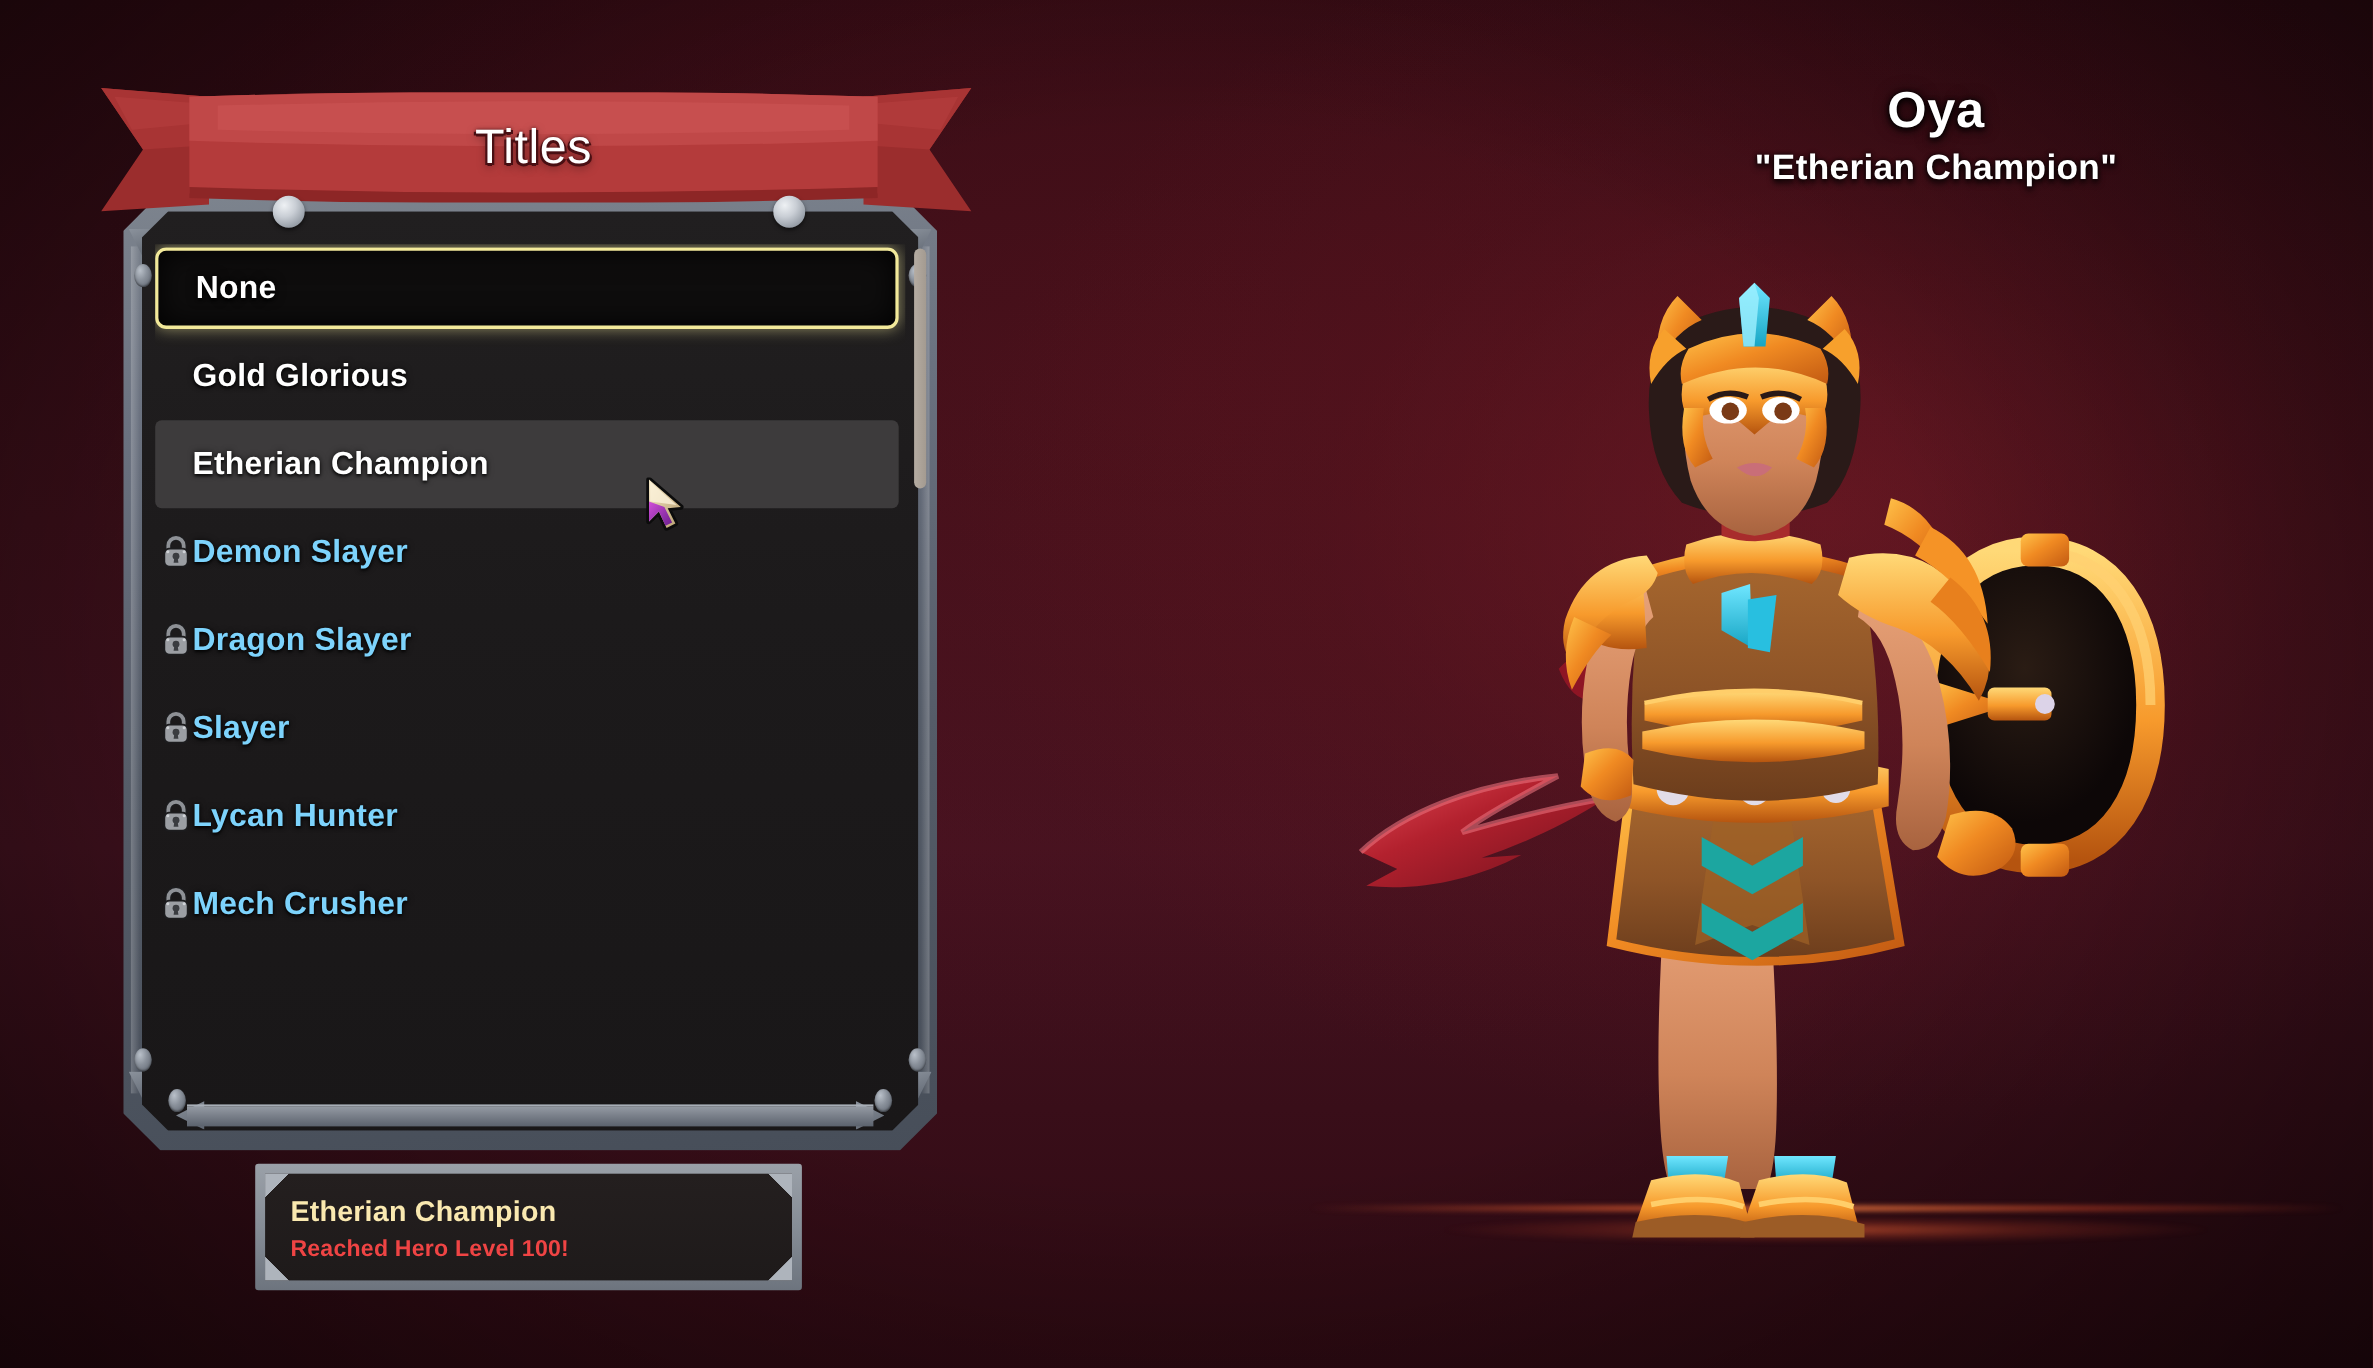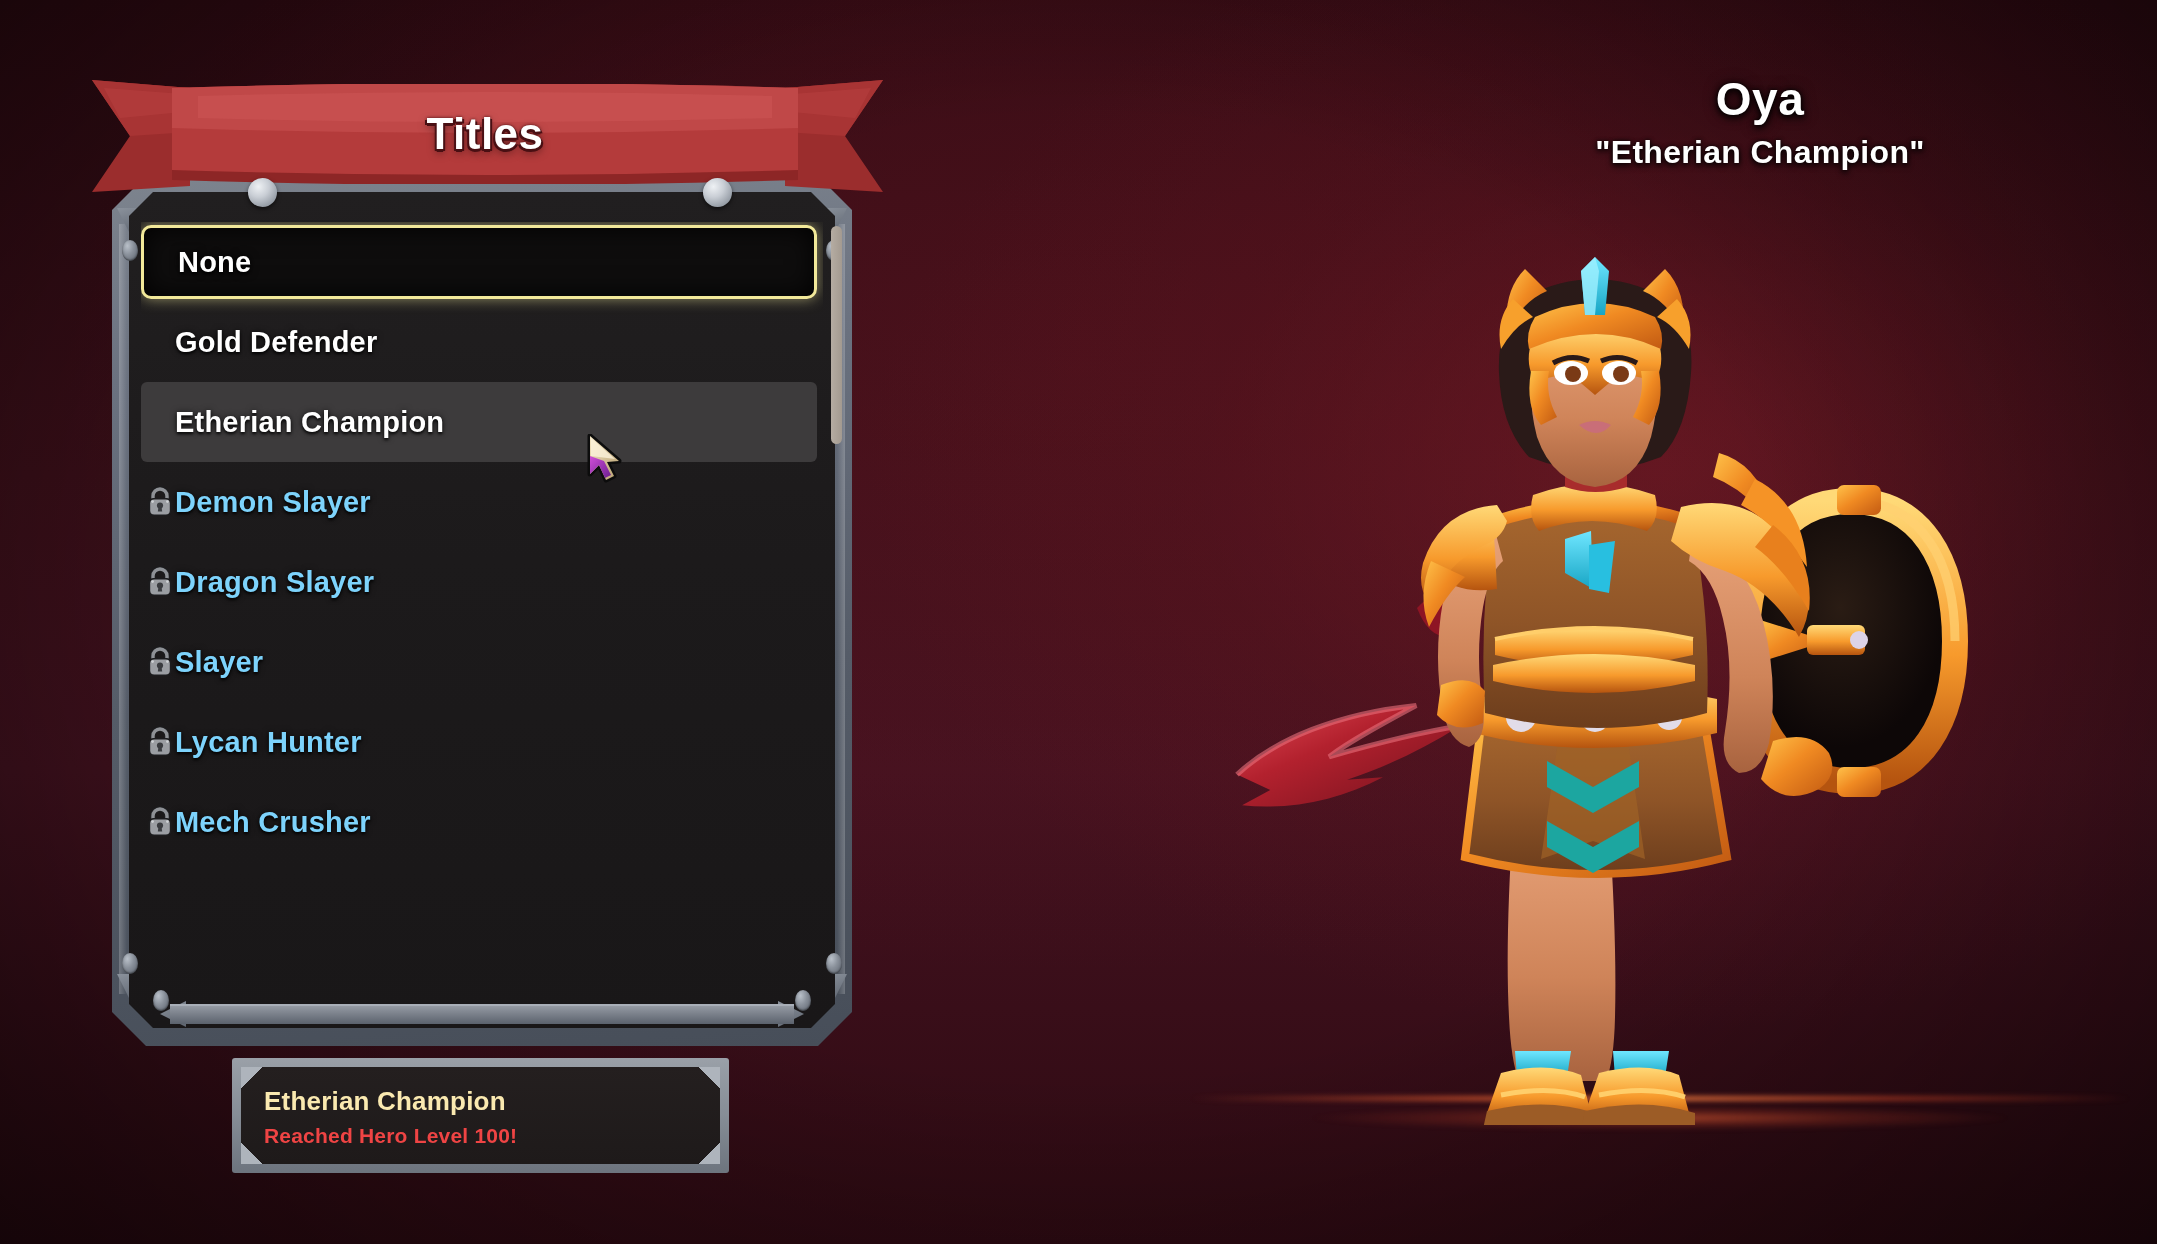--- a/index.html
+++ b/index.html
@@ -100,21 +100,21 @@
   #banner { position:absolute; left:90px; top:60px; width:790px; height:120px; }
   .tail { position:absolute; top:18px; width:100px; height:112px; }
   .tail svg { display:block; }
   #banner-body {
     position:absolute; left:82px; top:24px; width:626px; height:100px;
   }
   #banner-body svg { display:block; }
   #banner-label {
     position:absolute; left:82px; top:24px; width:626px; height:100px;
     display:flex; align-items:center; justify-content:center;
-    font-size:44px; font-weight:bold; color:#ffffff; letter-spacing:.5px;
+    font-size:44px; font-weight:normal; color:#ffffff; letter-spacing:.5px;
     text-shadow:0 0 3px #4a1014, 0 3px 0 #4a1014, 2px 2px 0 #4a1014, -2px 2px 0 #4a1014, 0 4px 9px rgba(0,0,0,.5);
     pointer-events:none;
   }
   .pin {
     position:absolute; top:118px; width:29px; height:29px; border-radius:50%;
     background:radial-gradient(circle at 36% 30%, #eef1f4 0%, #c9ced5 38%, #9aa1aa 72%, #7a818b 100%);
     box-shadow:0 2px 4px rgba(0,0,0,.55);
   }
   #pin-l { left:158px; }
   #pin-r { right:148px; }
@@ -380,21 +380,21 @@
   <div class="rivet f"></div>
   <div class="botcap l"></div>
   <div class="botcap r"></div>
   <div id="bottombar"></div>
 
   <div id="list">
     <div class="row selected">
       <span class="row-label">None</span>
     </div>
     <div class="row">
-      <span class="row-label">Gold Defender</span>
+      <span class="row-label">Gold Glorious</span>
     </div>
     <div class="row hovered">
       <span class="row-label">Etherian Champion</span>
     </div>
     <div class="row locked">
       <span class="lock-icon">
         <svg width="34" height="34" viewBox="0 0 34 34" xmlns="http://www.w3.org/2000/svg">
           <path d="M10 14 v-3 a7 7 0 0 1 14 0 v3" fill="none" stroke="#1c1c1e" stroke-width="6"></path>
           <path d="M10 14 v-3 a7 7 0 0 1 14 0 v3" fill="none" stroke="#8e9196" stroke-width="3.4"></path>
           <rect x="5.5" y="13" width="23" height="18" rx="5" fill="#1c1c1e"></rect>

